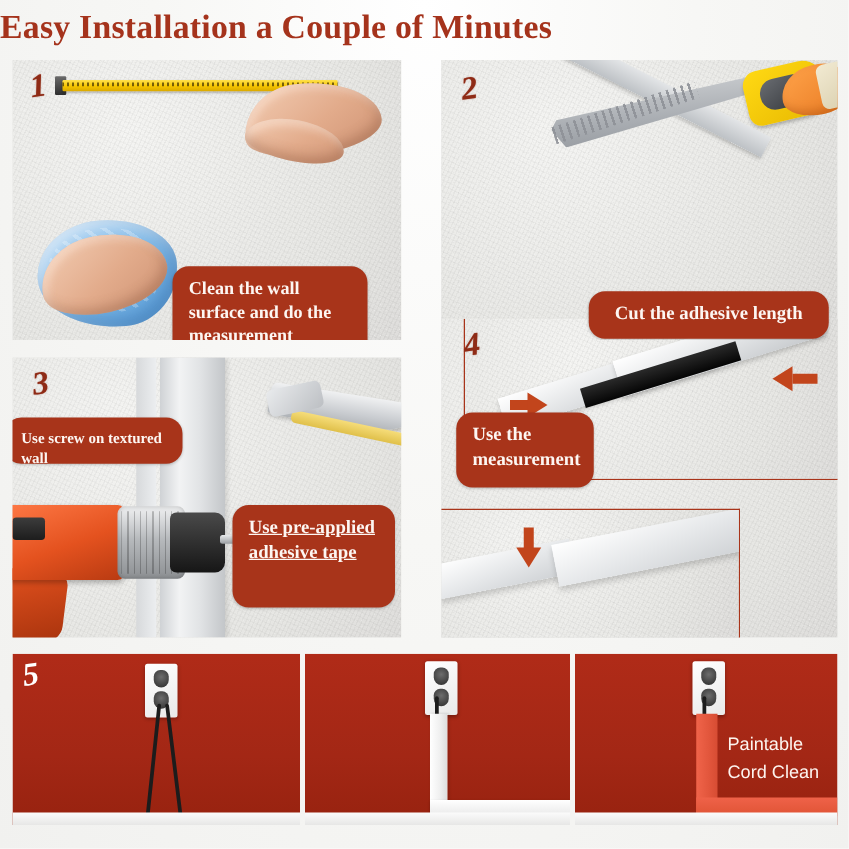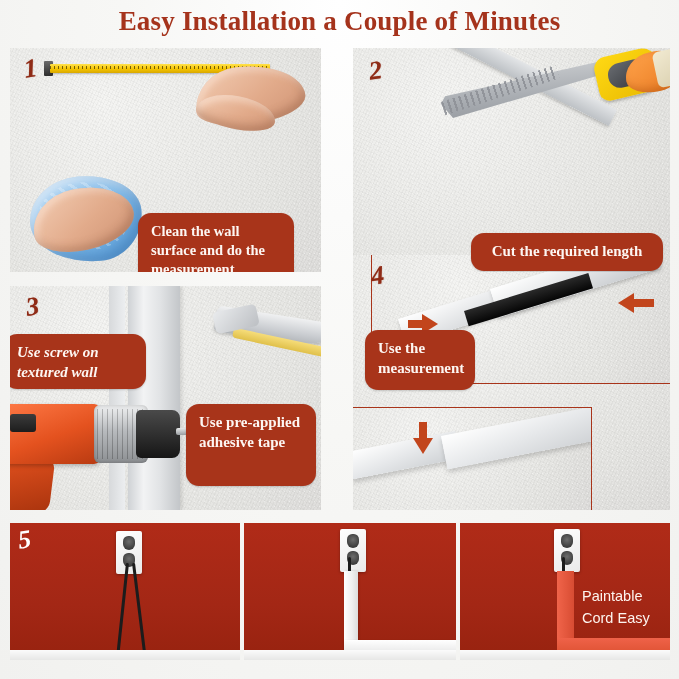--- a/index.html
+++ b/index.html
@@ -11,21 +11,20 @@
     position:relative;
   }
   .page{
     position:absolute;inset:0;
     background:
       radial-gradient(ellipse at 50% 0%, #ffffff 0%, #f7f7f5 45%, #f1f1ef 100%);
   }
   
   .title{
     position:absolute;top:6px;left:0;width:679px;
-    text-align:center;
     font-family:"Liberation Serif", serif;
     font-size:27px;font-weight:700;
     color:#a5331c;
     letter-spacing:.2px;
     white-space:nowrap;
   }
   
   .panel{
     position:absolute;
     overflow:hidden;
@@ -222,22 +221,22 @@
   .stripface{
     position:absolute;left:204px;top:22px;width:44px;height:22px;
     background:linear-gradient(140deg,#e9ebed,#bcbfc3);
     border-radius:5px;transform:rotate(-12deg);
   }
   .tapeyellow{
     position:absolute;left:222px;top:52px;width:100px;height:10px;
     background:linear-gradient(#f6dd7a,#e0c04a);
     border-radius:4px;transform:rotate(12deg);
   }
-  #b3{left:4px;top:335px;width:142px;height:55px;font-size:15px;font-style:italic;}
-  #b4{left:186px;top:404px;width:130px;height:82px;font-size:15px;}
+  #b3{left:4px;top:335px;width:142px;height:37px;font-size:12px;}
+  #b4{left:186px;top:404px;width:130px;height:82px;font-size:15px;text-decoration:underline;}
   
   #p4{left:353px;top:255px;width:317px;height:255px;}
   .sub{
     position:absolute;overflow:hidden;
     border:1.4px solid #a8341a;
     background:#e9e9e7;
   }
   #sub1{left:18px;top:0;width:299px;height:128px;border-top:none;border-right:none;}
   #sub2{left:0;top:152px;width:238px;height:103px;border-bottom:none;border-left:none;}
   .channel{
@@ -352,21 +351,21 @@
   <div class="panel" id="p2">
     <div class="wallbg"></div>
     <div class="noise"></div>
     <div class="trim2"></div>
     <div class="sawblade"></div>
     <div class="sawteeth"></div>
     <div class="sawhandle"></div>
     <div class="glove"></div>
     <div class="cuff"></div>
     <div class="stepnum" style="left:16px;top:8px;">2</div>
-    <div class="badge" id="b2">Cut the required length</div>
+    <div class="badge" id="b2">Cut the adhesive length</div>
   </div>
 
   <div class="panel" id="p3">
     <div class="wallbg"></div>
     <div class="noise"></div>
     <div class="pipe2"></div>
     <div class="pipe"></div>
     <div class="strip"></div>
     <div class="tapeyellow"></div>
     <div class="stripface"></div>
@@ -435,19 +434,19 @@
     </div>
 
     <div class="scene" id="s3">
       <div class="outlet" style="left:94px;top:6px;">
         <div class="socket" style="top:5px;"></div>
         <div class="socket" style="top:22px;"></div>
       </div>
       <div class="cord" style="left:102px;top:34px;width:3px;height:16px;"></div>
       <div class="coverVred" style="left:97px;top:48px;height:82px;"></div>
       <div class="coverHred" style="left:97px;top:115px;width:113px;"></div>
-      <div class="label5" style="left:122px;top:62px;">Paintable Cord Easy</div>
+      <div class="label5" style="left:122px;top:62px;">Paintable Cord Clean</div>
       <div class="baseboard"></div>
     </div>
 
   </div>
 
 </div>
 
 </body></html>

